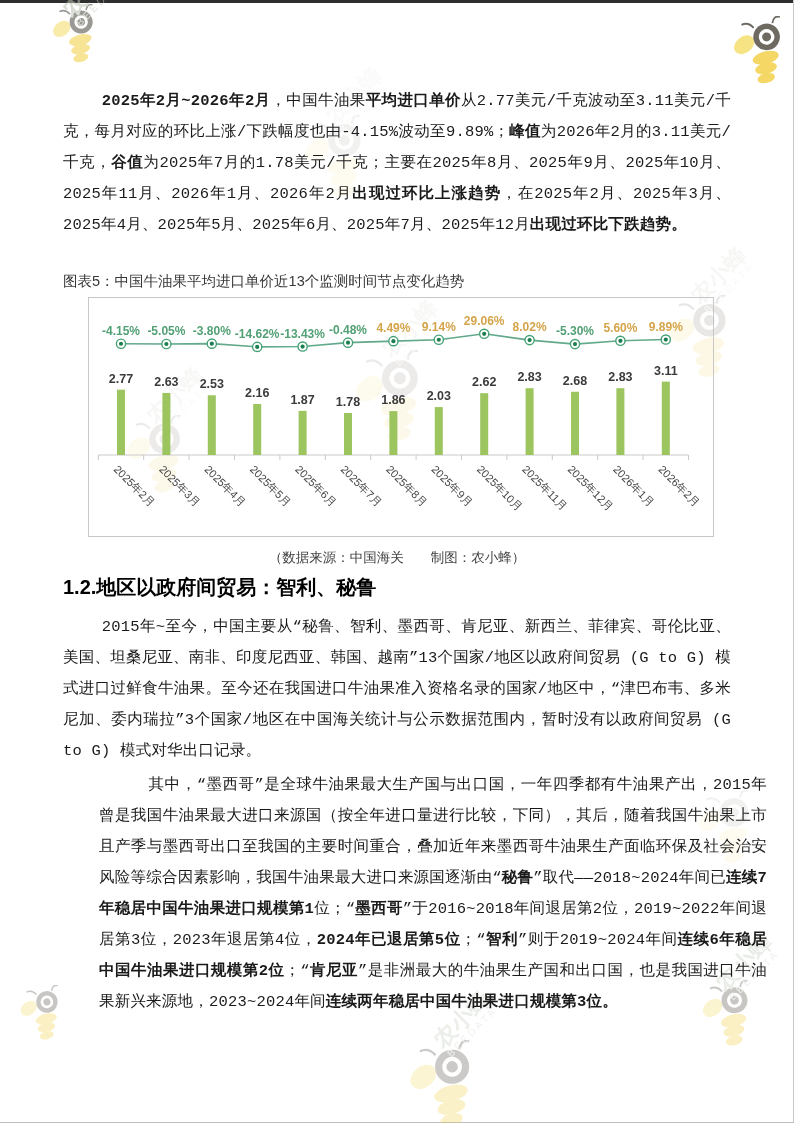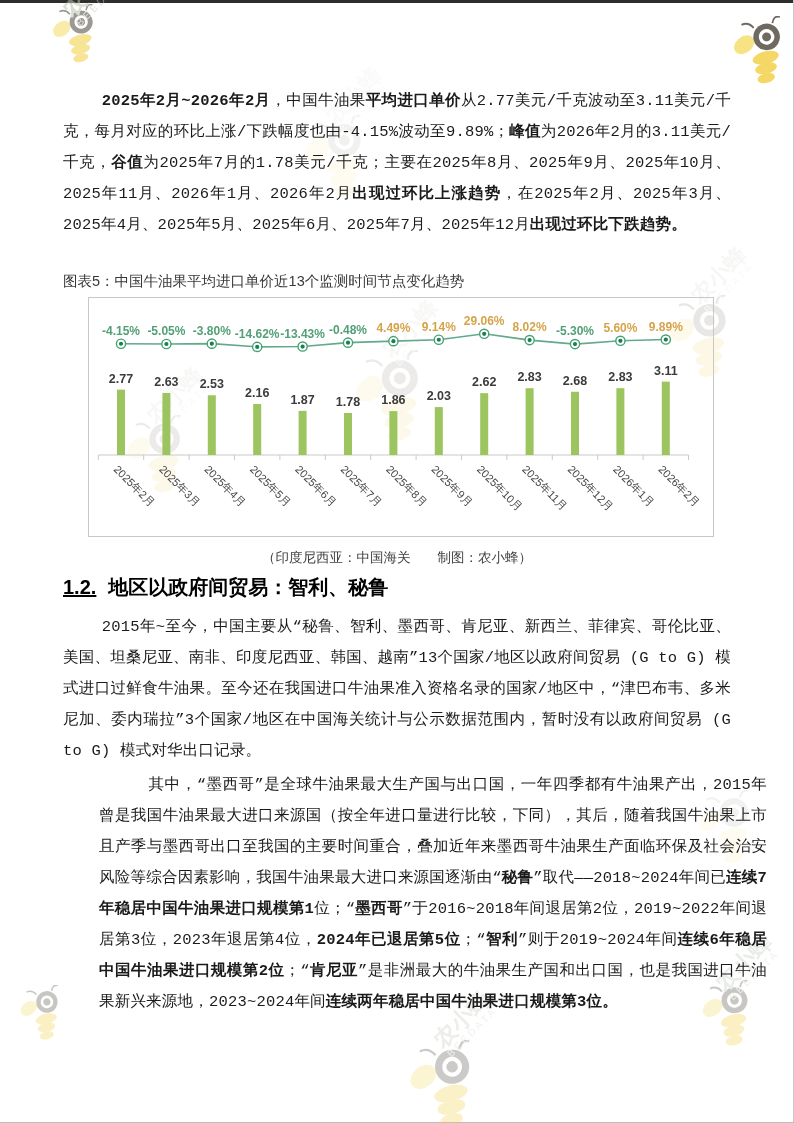--- a/index.html
+++ b/index.html
@@ -18,21 +18,21 @@
        color:#b9c4b1;font-size:23px;font-weight:700;white-space:nowrap;line-height:1.05;}
   .wmt .en{display:block;font-size:10px;letter-spacing:3px;font-weight:400;color:#c6cdbf;}
 
   
   .para{position:absolute;left:63px;width:668px;font-size:15.5px;line-height:31px;
         text-align:justify;margin:0;letter-spacing:0.2px;font-family:Liberation Mono, monospace;}
   .para .b{font-weight:700;}
   .indent2{text-indent:2.5em;}
   .indent3{text-indent:3.2em;margin-left:36px;}
   .sec{position:absolute;left:63px;width:668px;margin:0;font-size:20px;font-weight:700;color:#000;}
-  .sec-num{margin-right:12px;text-decoration:underline;}
+  .sec-num{}
 
   
   .fig-title{position:absolute;left:63px;width:668px;top:272px;
              font-size:14.5px;color:#383838;}
   .chart-box{position:absolute;left:88px;top:297px;width:624px;height:238px;
              border:1px solid #c8c8c8;background:transparent;}
   .chart-box svg.main{position:absolute;left:0;top:0;overflow:visible;}
   .chart-legend{position:absolute;left:0;right:0;top:211px;display:flex;justify-content:center;
                 align-items:center;gap:10px;font-size:13px;color:#555;}
   .swatch{display:inline-block;width:13px;height:13px;background:#9cc45f;}
@@ -220,20 +220,20 @@
       <text x="486" y="37.09" text-anchor="middle" font-size="12" font-weight="600" fill="#52a075">-5.30%</text>
       <circle cx="531.4" cy="42.82" r="4.6" fill="#fff" stroke="#44a173" stroke-width="1.4"></circle>
       <circle cx="531.4" cy="42.82" r="2.1" fill="#1c7f4f"></circle>
       <text x="531.4" y="33.82" text-anchor="middle" font-size="12" font-weight="600" fill="#d5a44a">5.60%</text>
       <circle cx="576.8" cy="41.533" r="4.6" fill="#fff" stroke="#44a173" stroke-width="1.4"></circle>
       <circle cx="576.8" cy="41.533" r="2.1" fill="#1c7f4f"></circle>
       <text x="576.8" y="32.533" text-anchor="middle" font-size="12" font-weight="600" fill="#d5a44a">9.89%</text>
     </svg>
 </div>
 
-<div class="fig-source">（印度尼西亚：中国海关　　制图：农小蜂）</div>
+<div class="fig-source">（数据来源：中国海关　　制图：农小蜂）</div>
 
 <h2 class="sec" style="top:574px">
   <span class="sec-num">1.2.</span><span>地区以政府间贸易：智利、秘鲁</span>
 </h2>
 
 <p class="para indent2" style="top:612px"><span>2015年~至今，中国主要从“秘鲁、智利、墨西哥、肯尼亚、新西兰、菲律宾、哥伦比亚、美国、坦桑尼亚、南非、印度尼西亚、韩国、越南”13个国家/地区以政府间贸易 (G to G) 模式进口过鲜食牛油果。至今还在我国进口牛油果准入资格名录的国家/地区中，“津巴布韦、多米尼加、委内瑞拉”3个国家/地区在中国海关统计与公示数据范围内，暂时没有以政府间贸易 (G to G) 模式对华出口记录。</span></p>
 <p class="para indent3" style="top:770px"><span>其中，“墨西哥”是全球牛油果最大生产国与出口国，一年四季都有牛油果产出，2015年曾是我国牛油果最大进口来源国（按全年进口量进行比较，下同），其后，随着我国牛油果上市且产季与墨西哥出口至我国的主要时间重合，叠加近年来墨西哥牛油果生产面临环保及社会治安风险等综合因素影响，我国牛油果最大进口来源国逐渐由“</span><span class="b">秘鲁</span><span>”取代——2018~2024年间已</span><span class="b">连续7年稳居中国牛油果进口规模第1</span><span>位；“</span><span class="b">墨西哥</span><span>”于2016~2018年间退居第2位，2019~2022年间退居第3位，2023年退居第4位，</span><span class="b">2024年已退居第5位</span><span>；“</span><span class="b">智利</span><span>”则于2019~2024年间</span><span class="b">连续6年稳居中国牛油果进口规模第2位</span><span>；“</span><span class="b">肯尼亚</span><span>”是非洲最大的牛油果生产国和出口国，也是我国进口牛油果新兴来源地，2023~2024年间</span><span class="b">连续两年稳居中国牛油果进口规模第3位。</span></p>
 
 </body></html>

